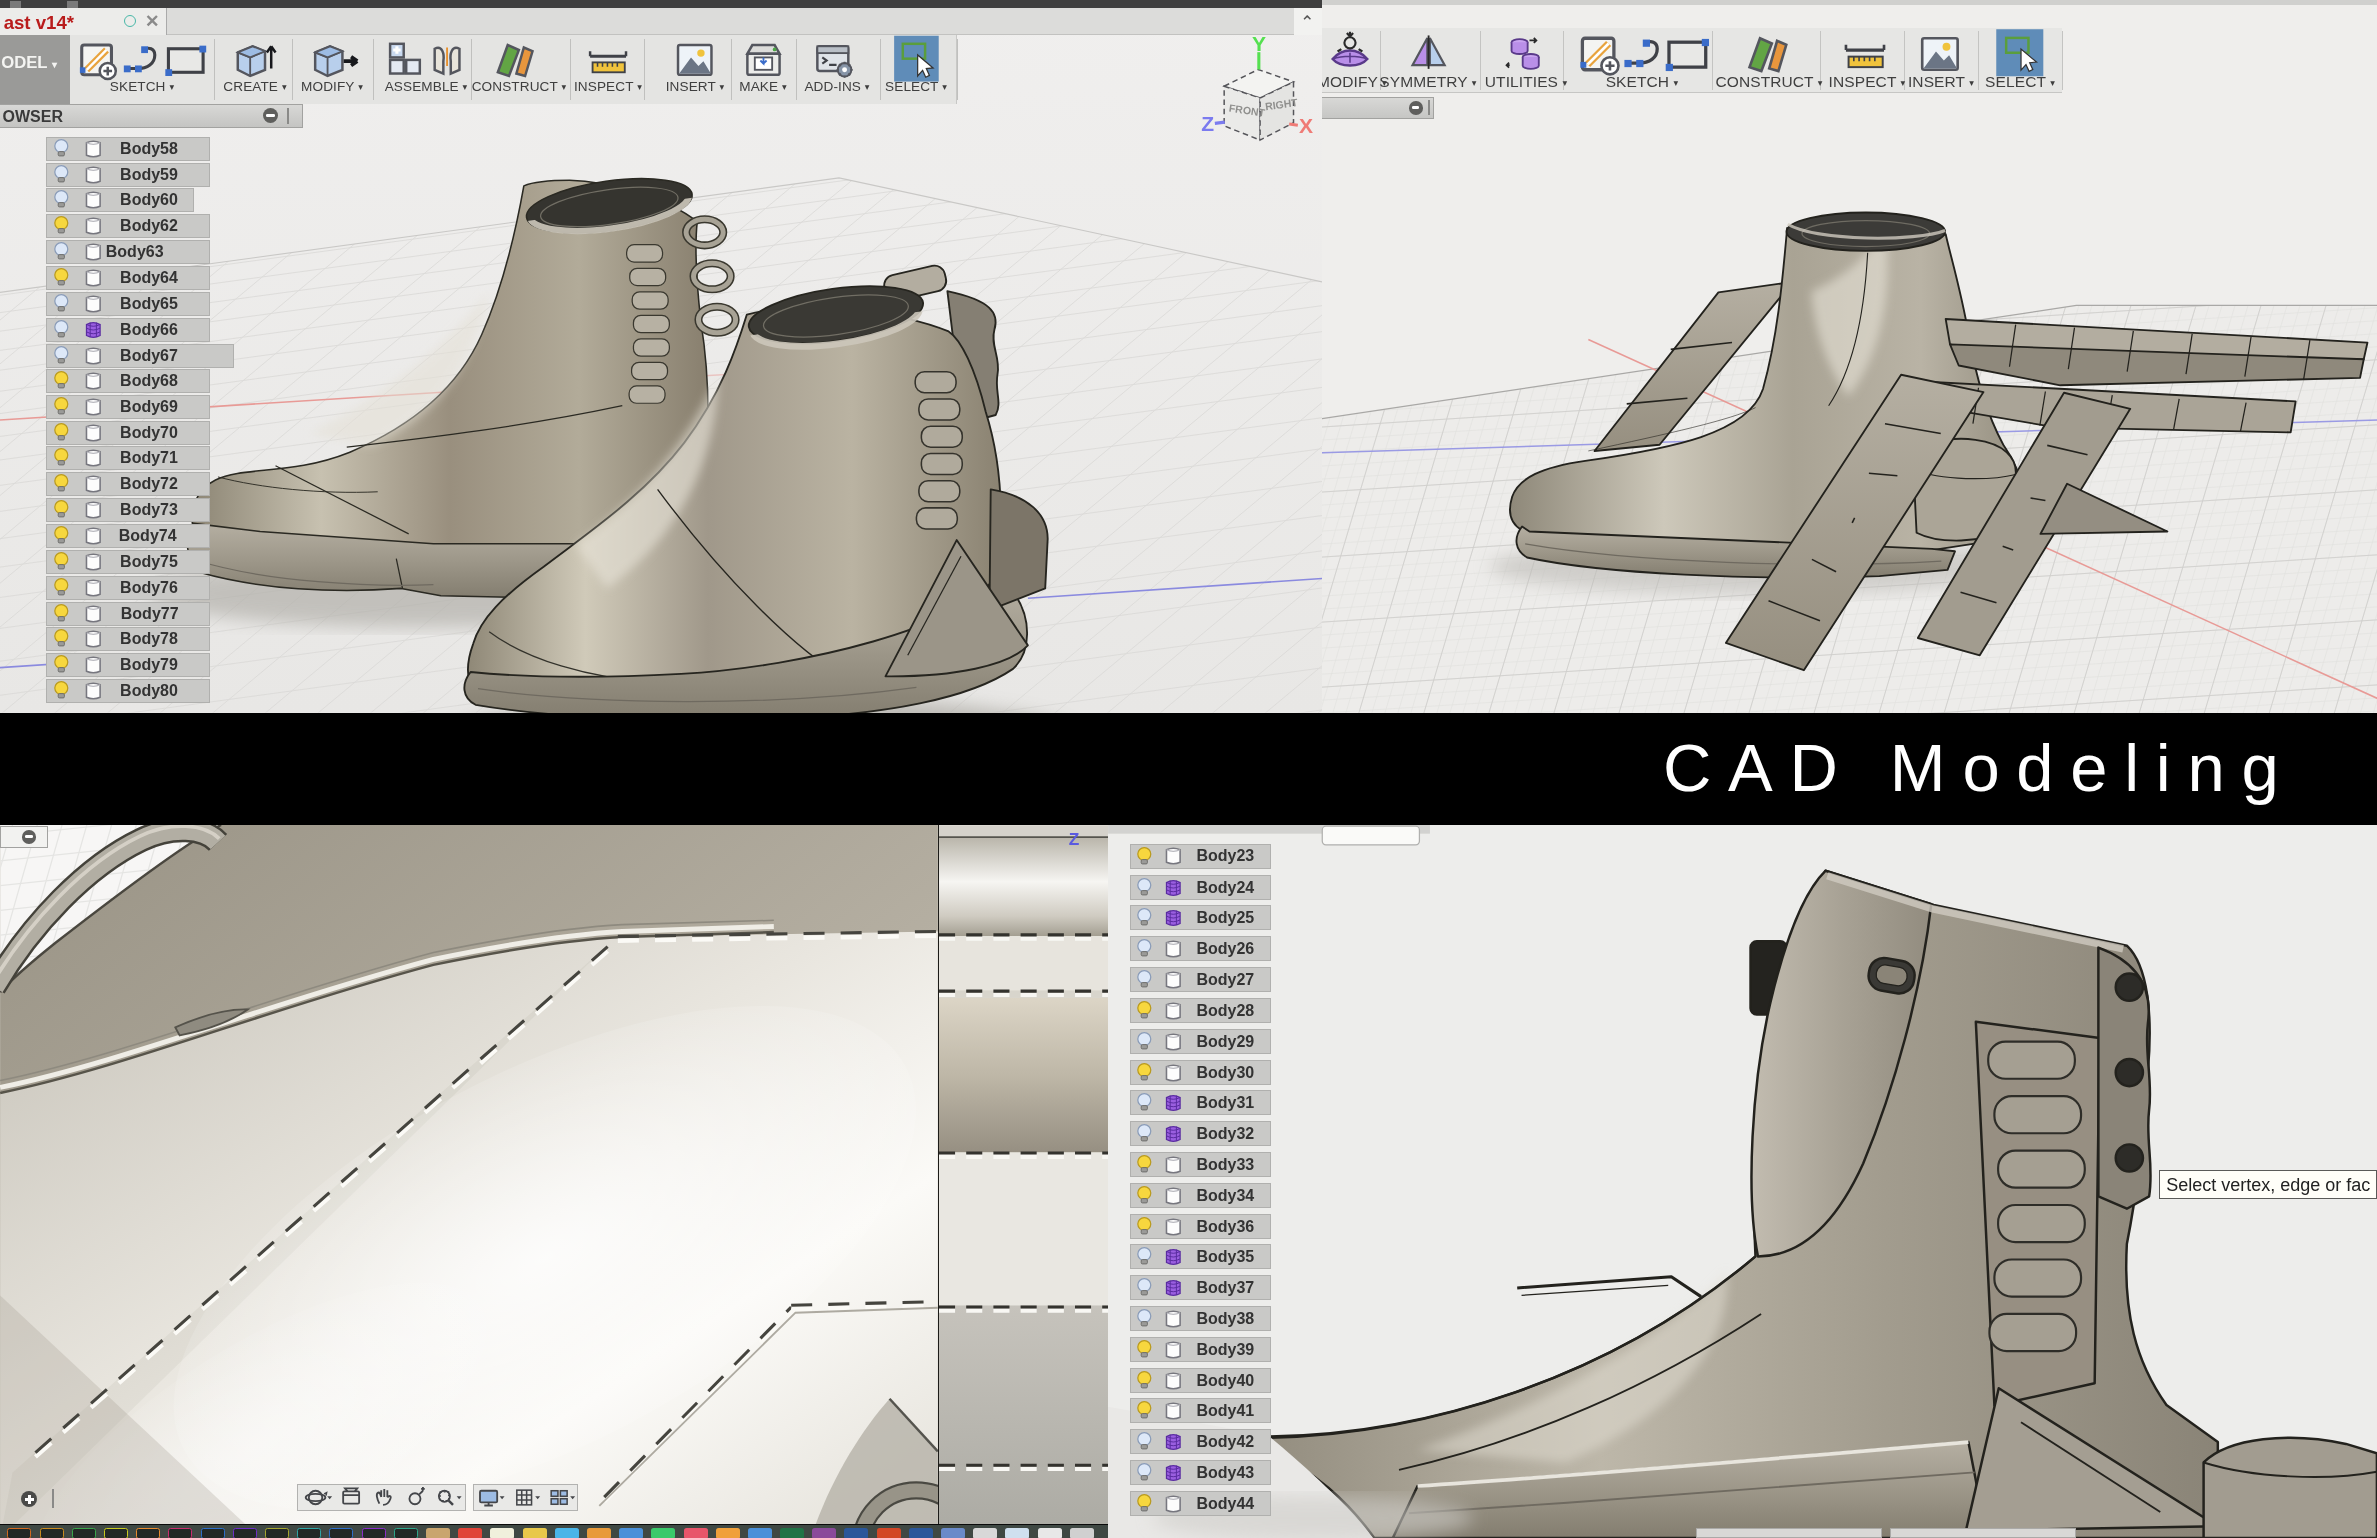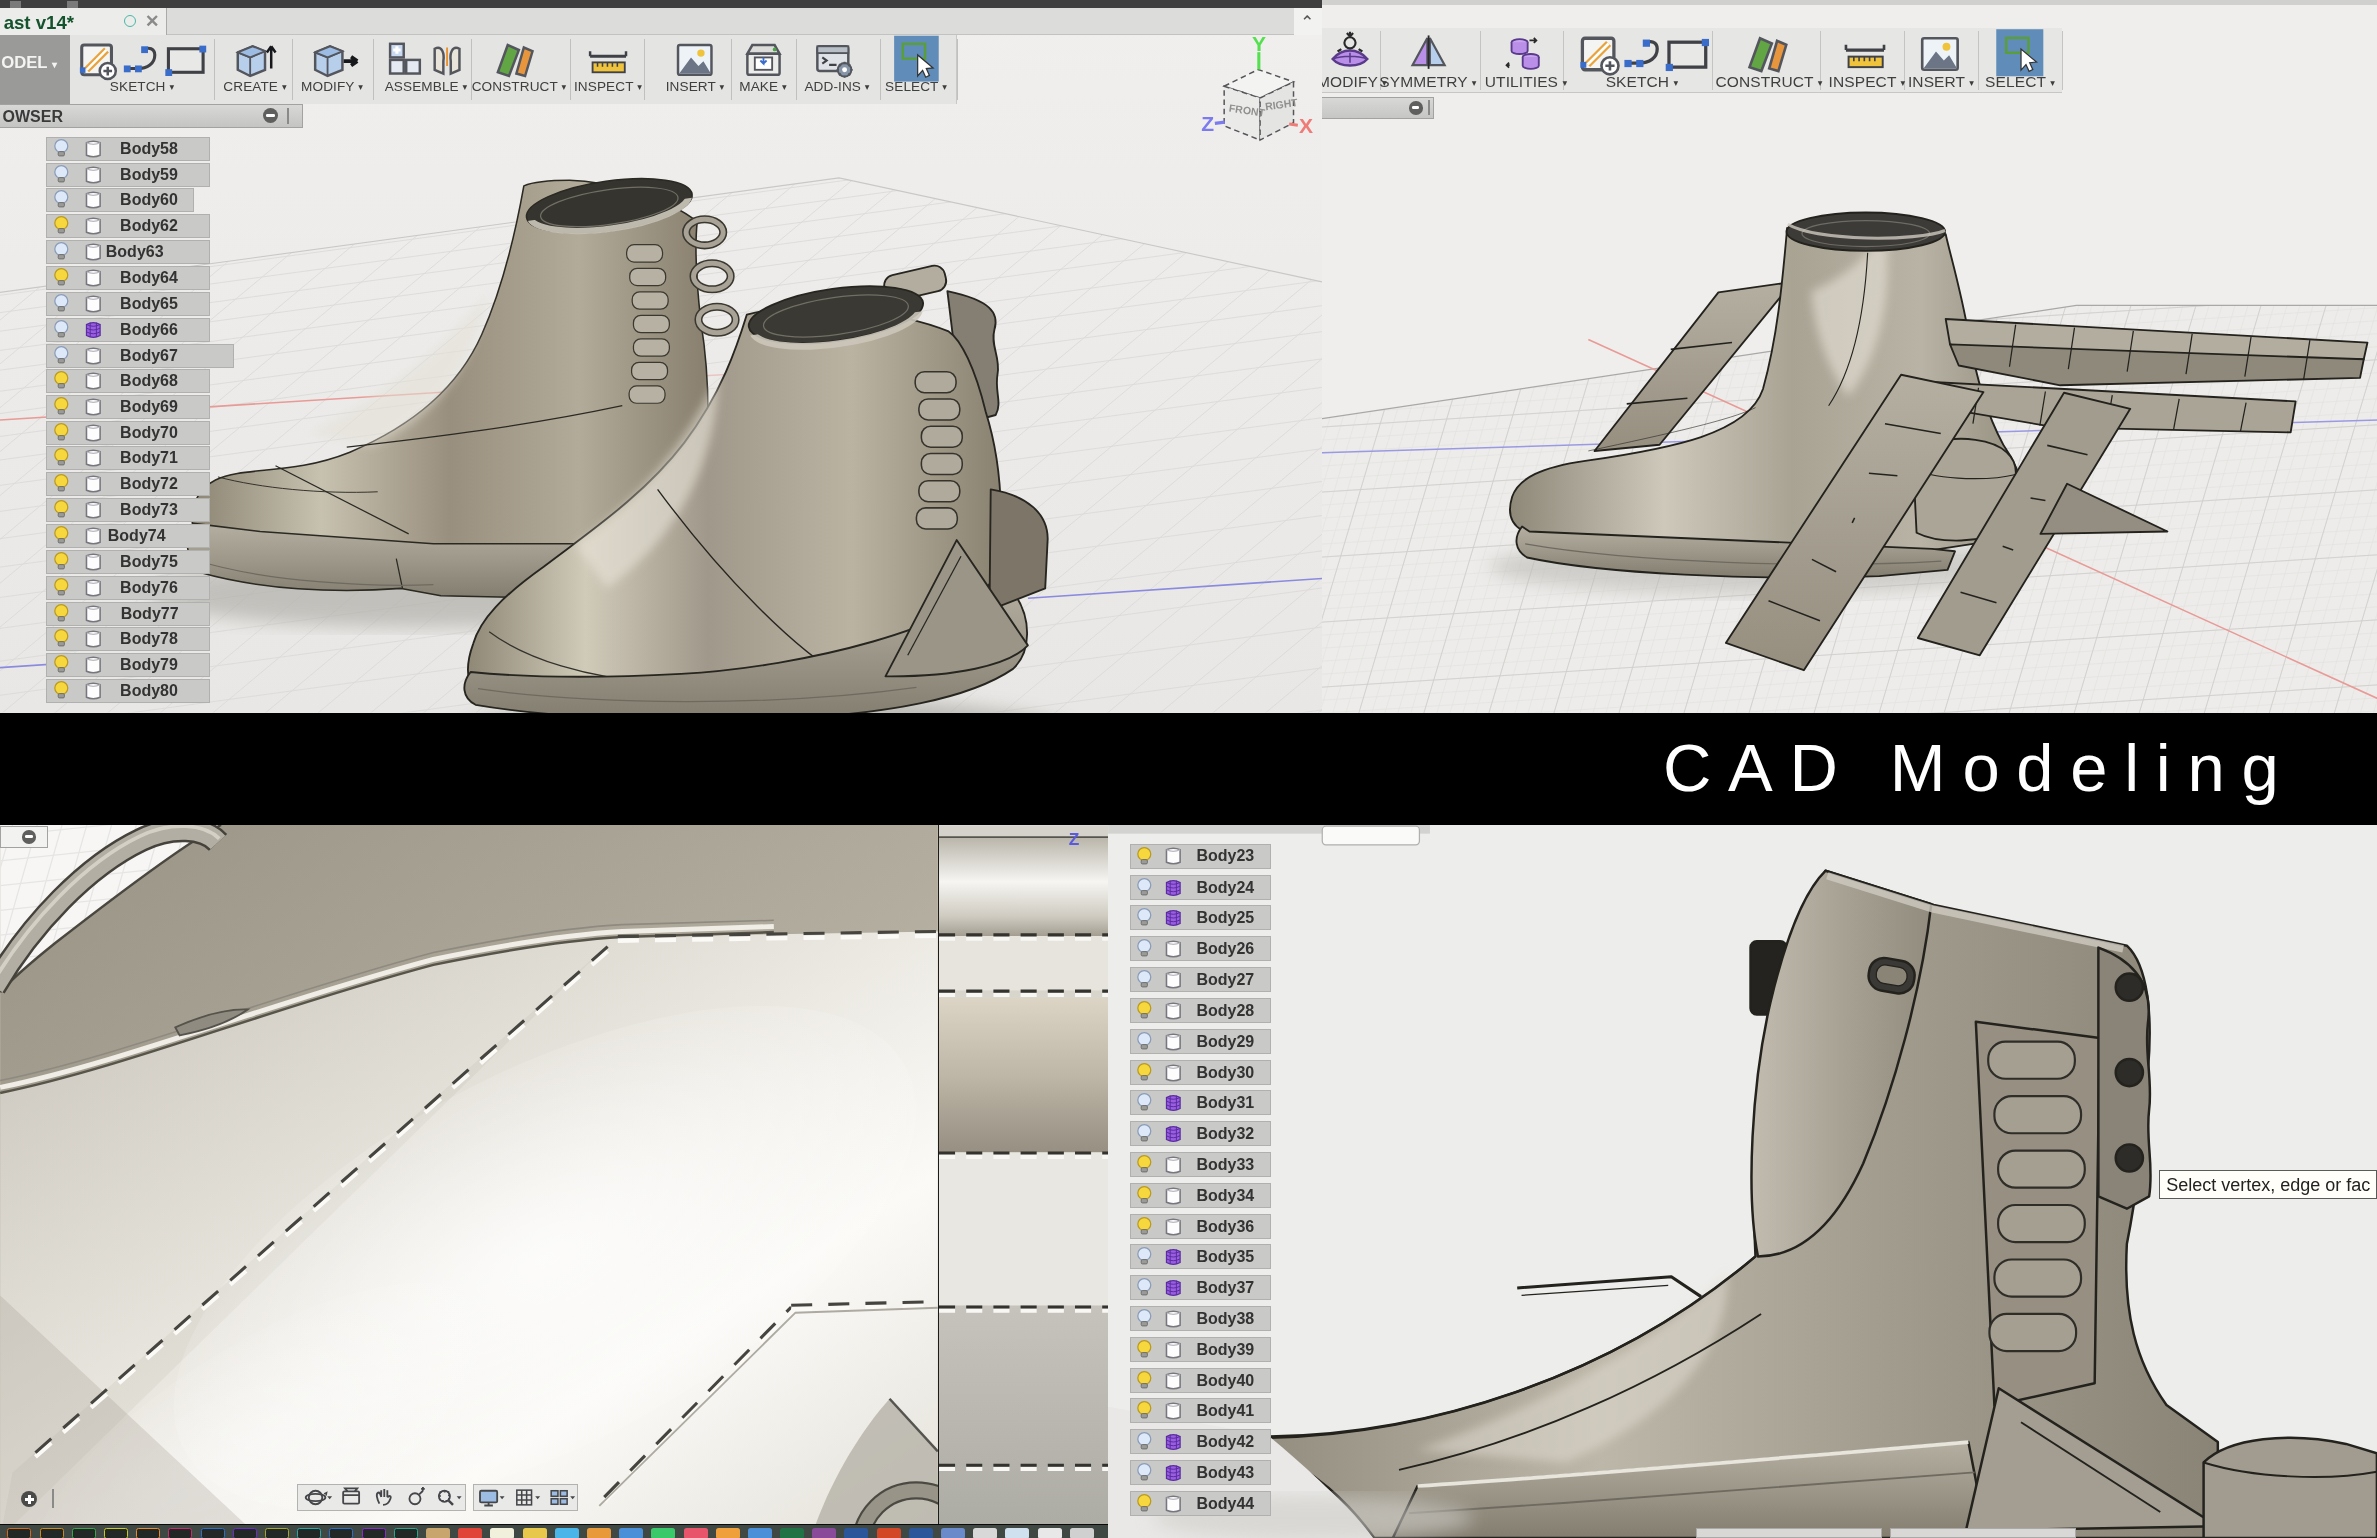--- a/index.html
+++ b/index.html
@@ -224,21 +224,21 @@
 <text x="1940" y="212" font-size="34" fill="#7b7bef" font-weight="bold">Z</text>
 <line x1="1962" y1="199" x2="1978" y2="197" stroke="#7b7bef" stroke-width="5"></line>
 <text x="2098" y="214" font-size="34" fill="#ef7b76" font-weight="bold">X</text>
 <line x1="2082" y1="200" x2="2096" y2="202" stroke="#ef7b76" stroke-width="5"></line>
 </svg>
 <div class="abs" style="left:0;top:0;width:1322px;height:8px;background:#3f3f3f"></div>
 <div class="abs" style="left:10px;top:1.2px;width:11px;height:6.8px;background:#7a7a7a"></div>
 <div class="abs" style="left:67px;top:1.2px;width:11px;height:6.8px;background:#7a7a7a"></div>
 <div class="abs" style="left:0;top:8px;width:1322px;height:27px;background:#dcdcda;border-bottom:1.2px solid #c2c2c0"></div>
 <div class="abs" style="left:0;top:8px;width:167px;height:27px;background:#ececea;border-right:1.2px solid #aaa"></div>
-<div class="abs" style="left:3.7px;top:12.4px;font-size:18.6px;font-weight:bold;color:#14532d">ast v14*</div>
+<div class="abs" style="left:3.7px;top:12.4px;font-size:18.6px;font-weight:bold;color:#b91c1c">ast v14*</div>
 <div class="abs" style="left:124px;top:15px;width:12.4px;height:12.4px;border:1.9px solid #49b8a8;border-radius:50%"></div>
 <div class="abs" style="left:145px;top:10.5px;font-size:17.3px;font-weight:bold;color:#8a8a8a">✕</div>
 <div class="abs" style="left:1294px;top:8px;width:28px;height:27px;background:#f2f2f0"></div>
 <div class="abs" style="left:1300px;top:12.4px;font-size:17.3px;color:#555">⌃</div>
 <div class="abs" style="left:0;top:35px;width:957px;height:69px;background:#e4e4e2;border-right:0.6px solid #c8c8c6"></div>
 <div class="abs" style="left:214px;top:39px;width:0.6px;height:61px;background:#c0c0be"></div>
 <div class="abs" style="left:292px;top:39px;width:0.6px;height:61px;background:#c0c0be"></div>
 <div class="abs" style="left:373px;top:39px;width:0.6px;height:61px;background:#c0c0be"></div>
 <div class="abs" style="left:471px;top:39px;width:0.6px;height:61px;background:#c0c0be"></div>
 <div class="abs" style="left:570px;top:39px;width:0.6px;height:61px;background:#c0c0be"></div>
@@ -574,21 +574,21 @@
           <circle cx="15" cy="13" r="10.5" fill="#f7d73e" stroke="#b99a20" stroke-width="2"></circle>
           <rect x="10" y="22" width="10" height="7" rx="2" fill="#9a9a98" stroke="#6a6a68" stroke-width="1.5"></rect>
         </svg>
       </span>
       <span style="margin-left:13.6px">
         <svg width="18.6" height="20" viewBox="0 0 30 32">
           <path d="M4 6 Q15 1 26 6 V26 Q15 31 4 26 Z" fill="#fdfdfd" stroke="#77777f" stroke-width="2.5"></path>
           <path d="M4 6 Q15 11 26 6" fill="none" stroke="#b9b9bf" stroke-width="2"></path>
         </svg>
       </span>
-      <span class="rowtx" style="margin-left:5px">Body74</span>
+      <span class="rowtx" style="margin-left:16px">Body74</span>
     </div>
 <div class="row" style="left:46px;top:550px;width:164px">
       <span style="margin-left:5px">
         <svg width="18.6" height="21" viewBox="0 0 30 34">
           <circle cx="15" cy="13" r="10.5" fill="#f7d73e" stroke="#b99a20" stroke-width="2"></circle>
           <rect x="10" y="22" width="10" height="7" rx="2" fill="#9a9a98" stroke="#6a6a68" stroke-width="1.5"></rect>
         </svg>
       </span>
       <span style="margin-left:13.6px">
         <svg width="18.6" height="20" viewBox="0 0 30 32">

